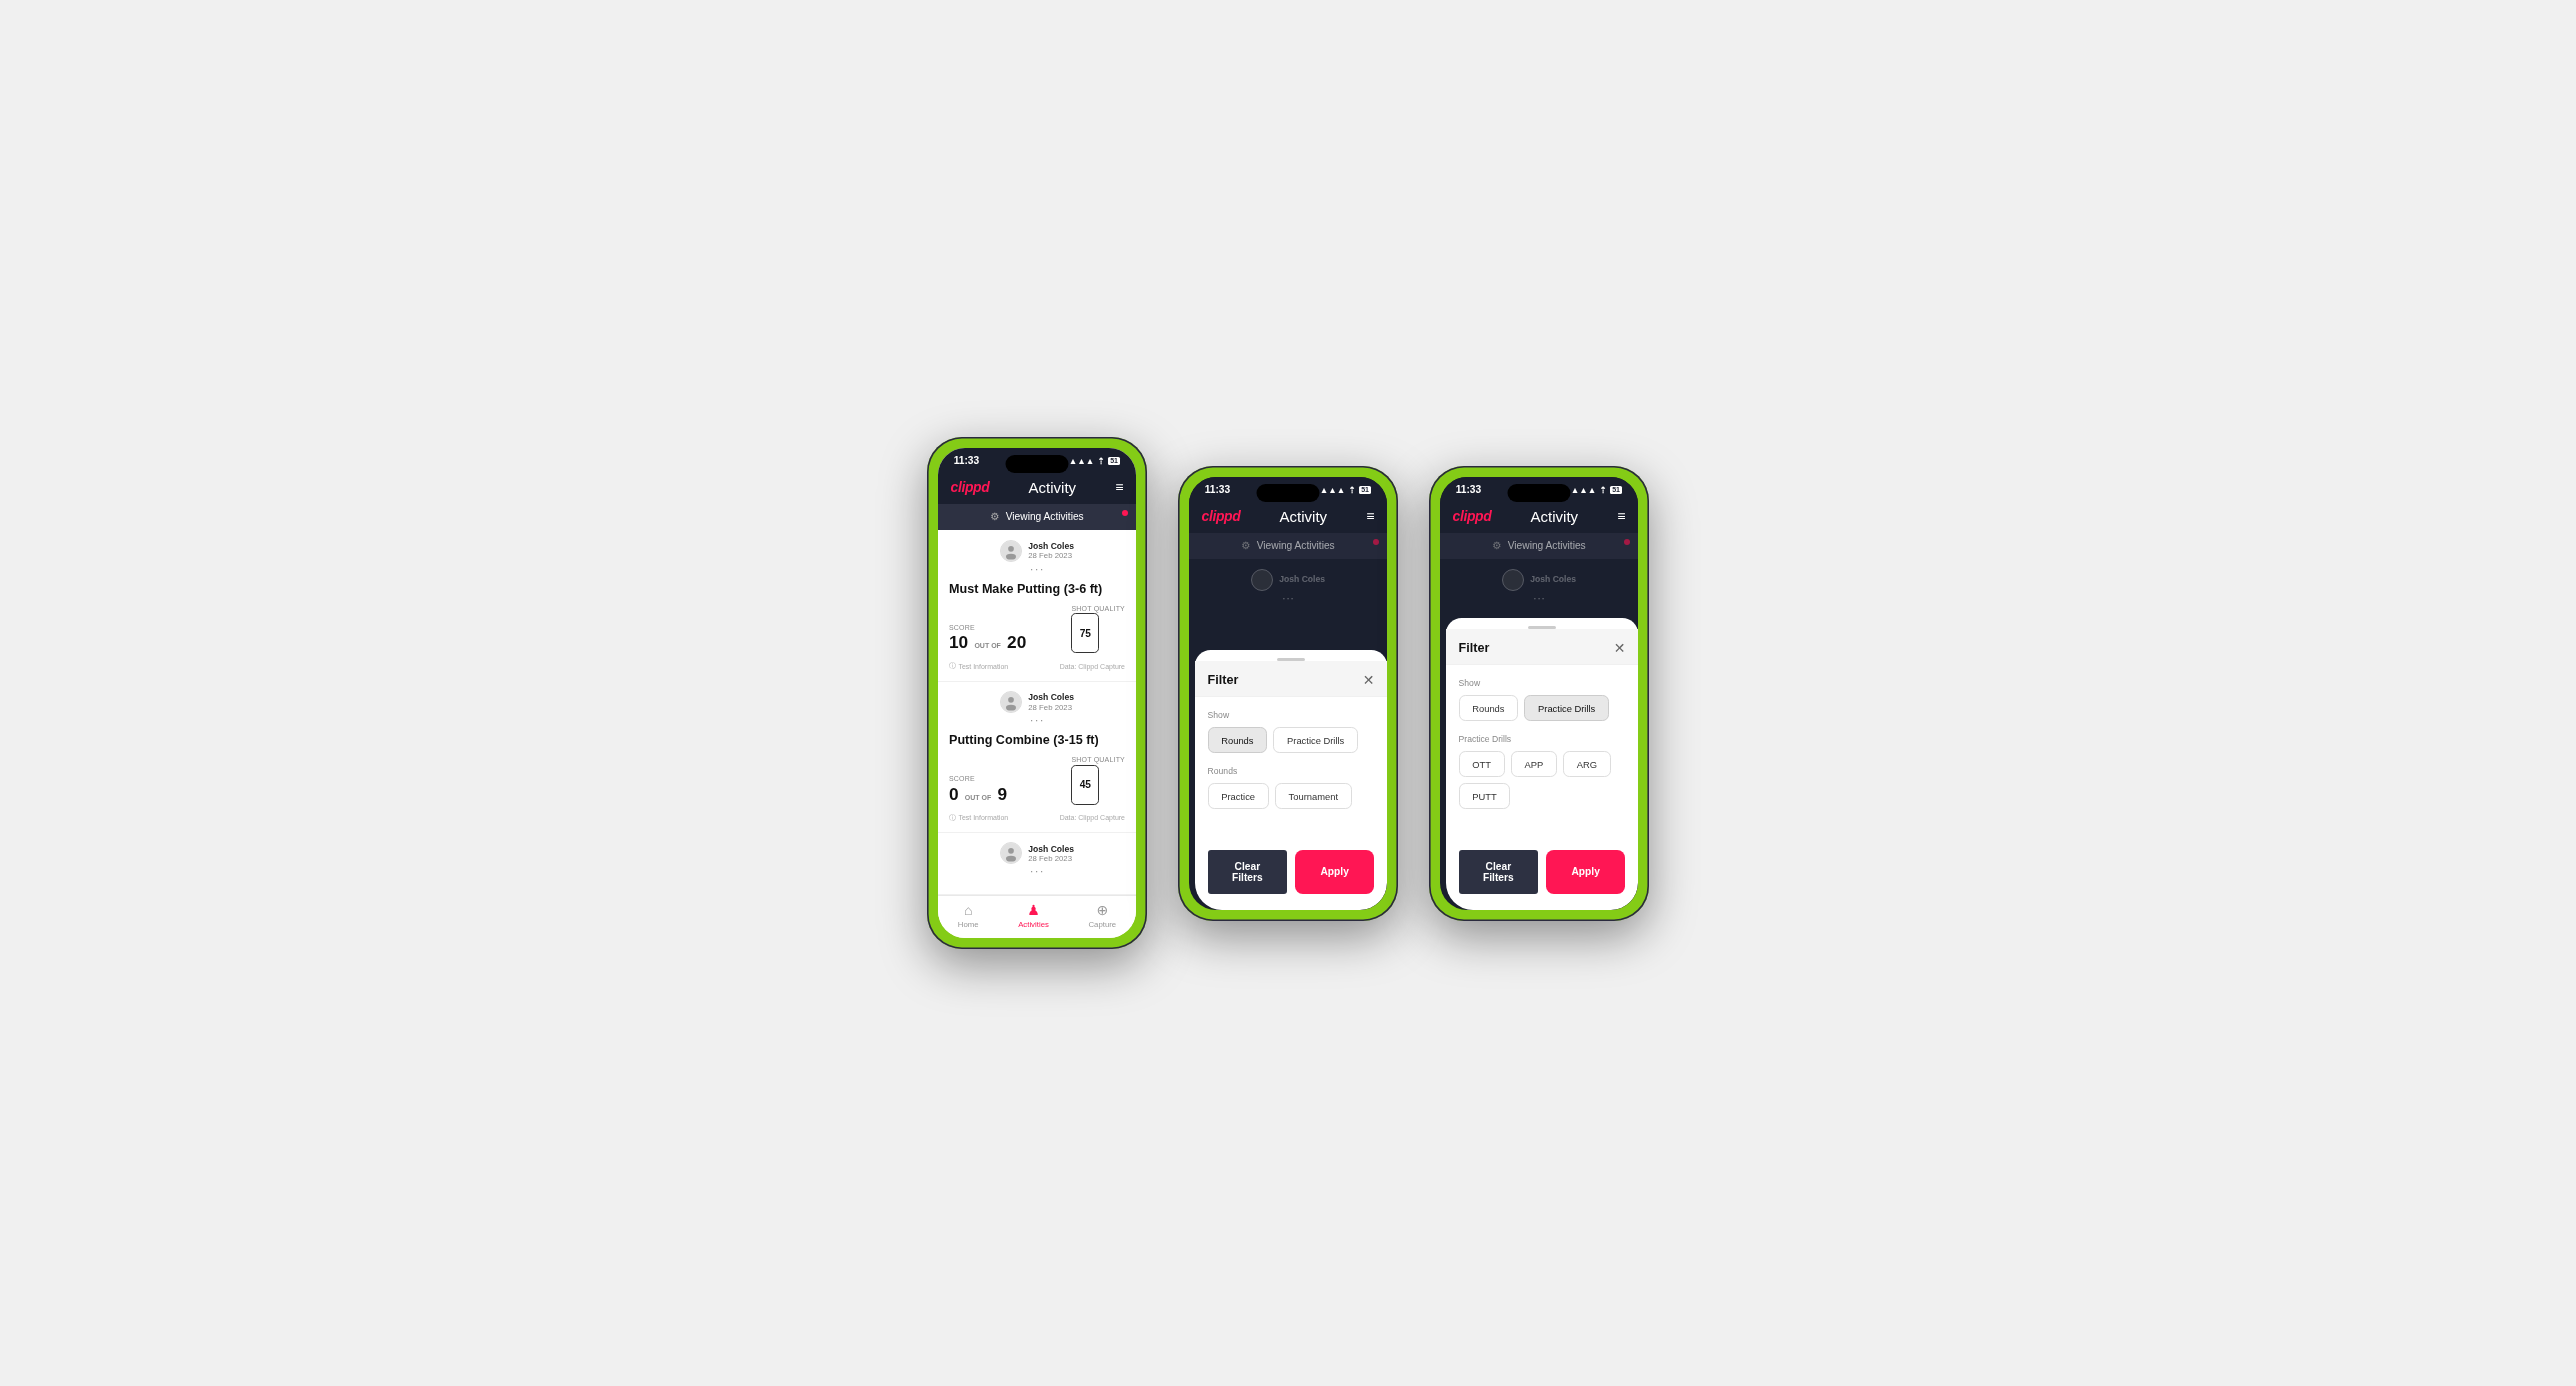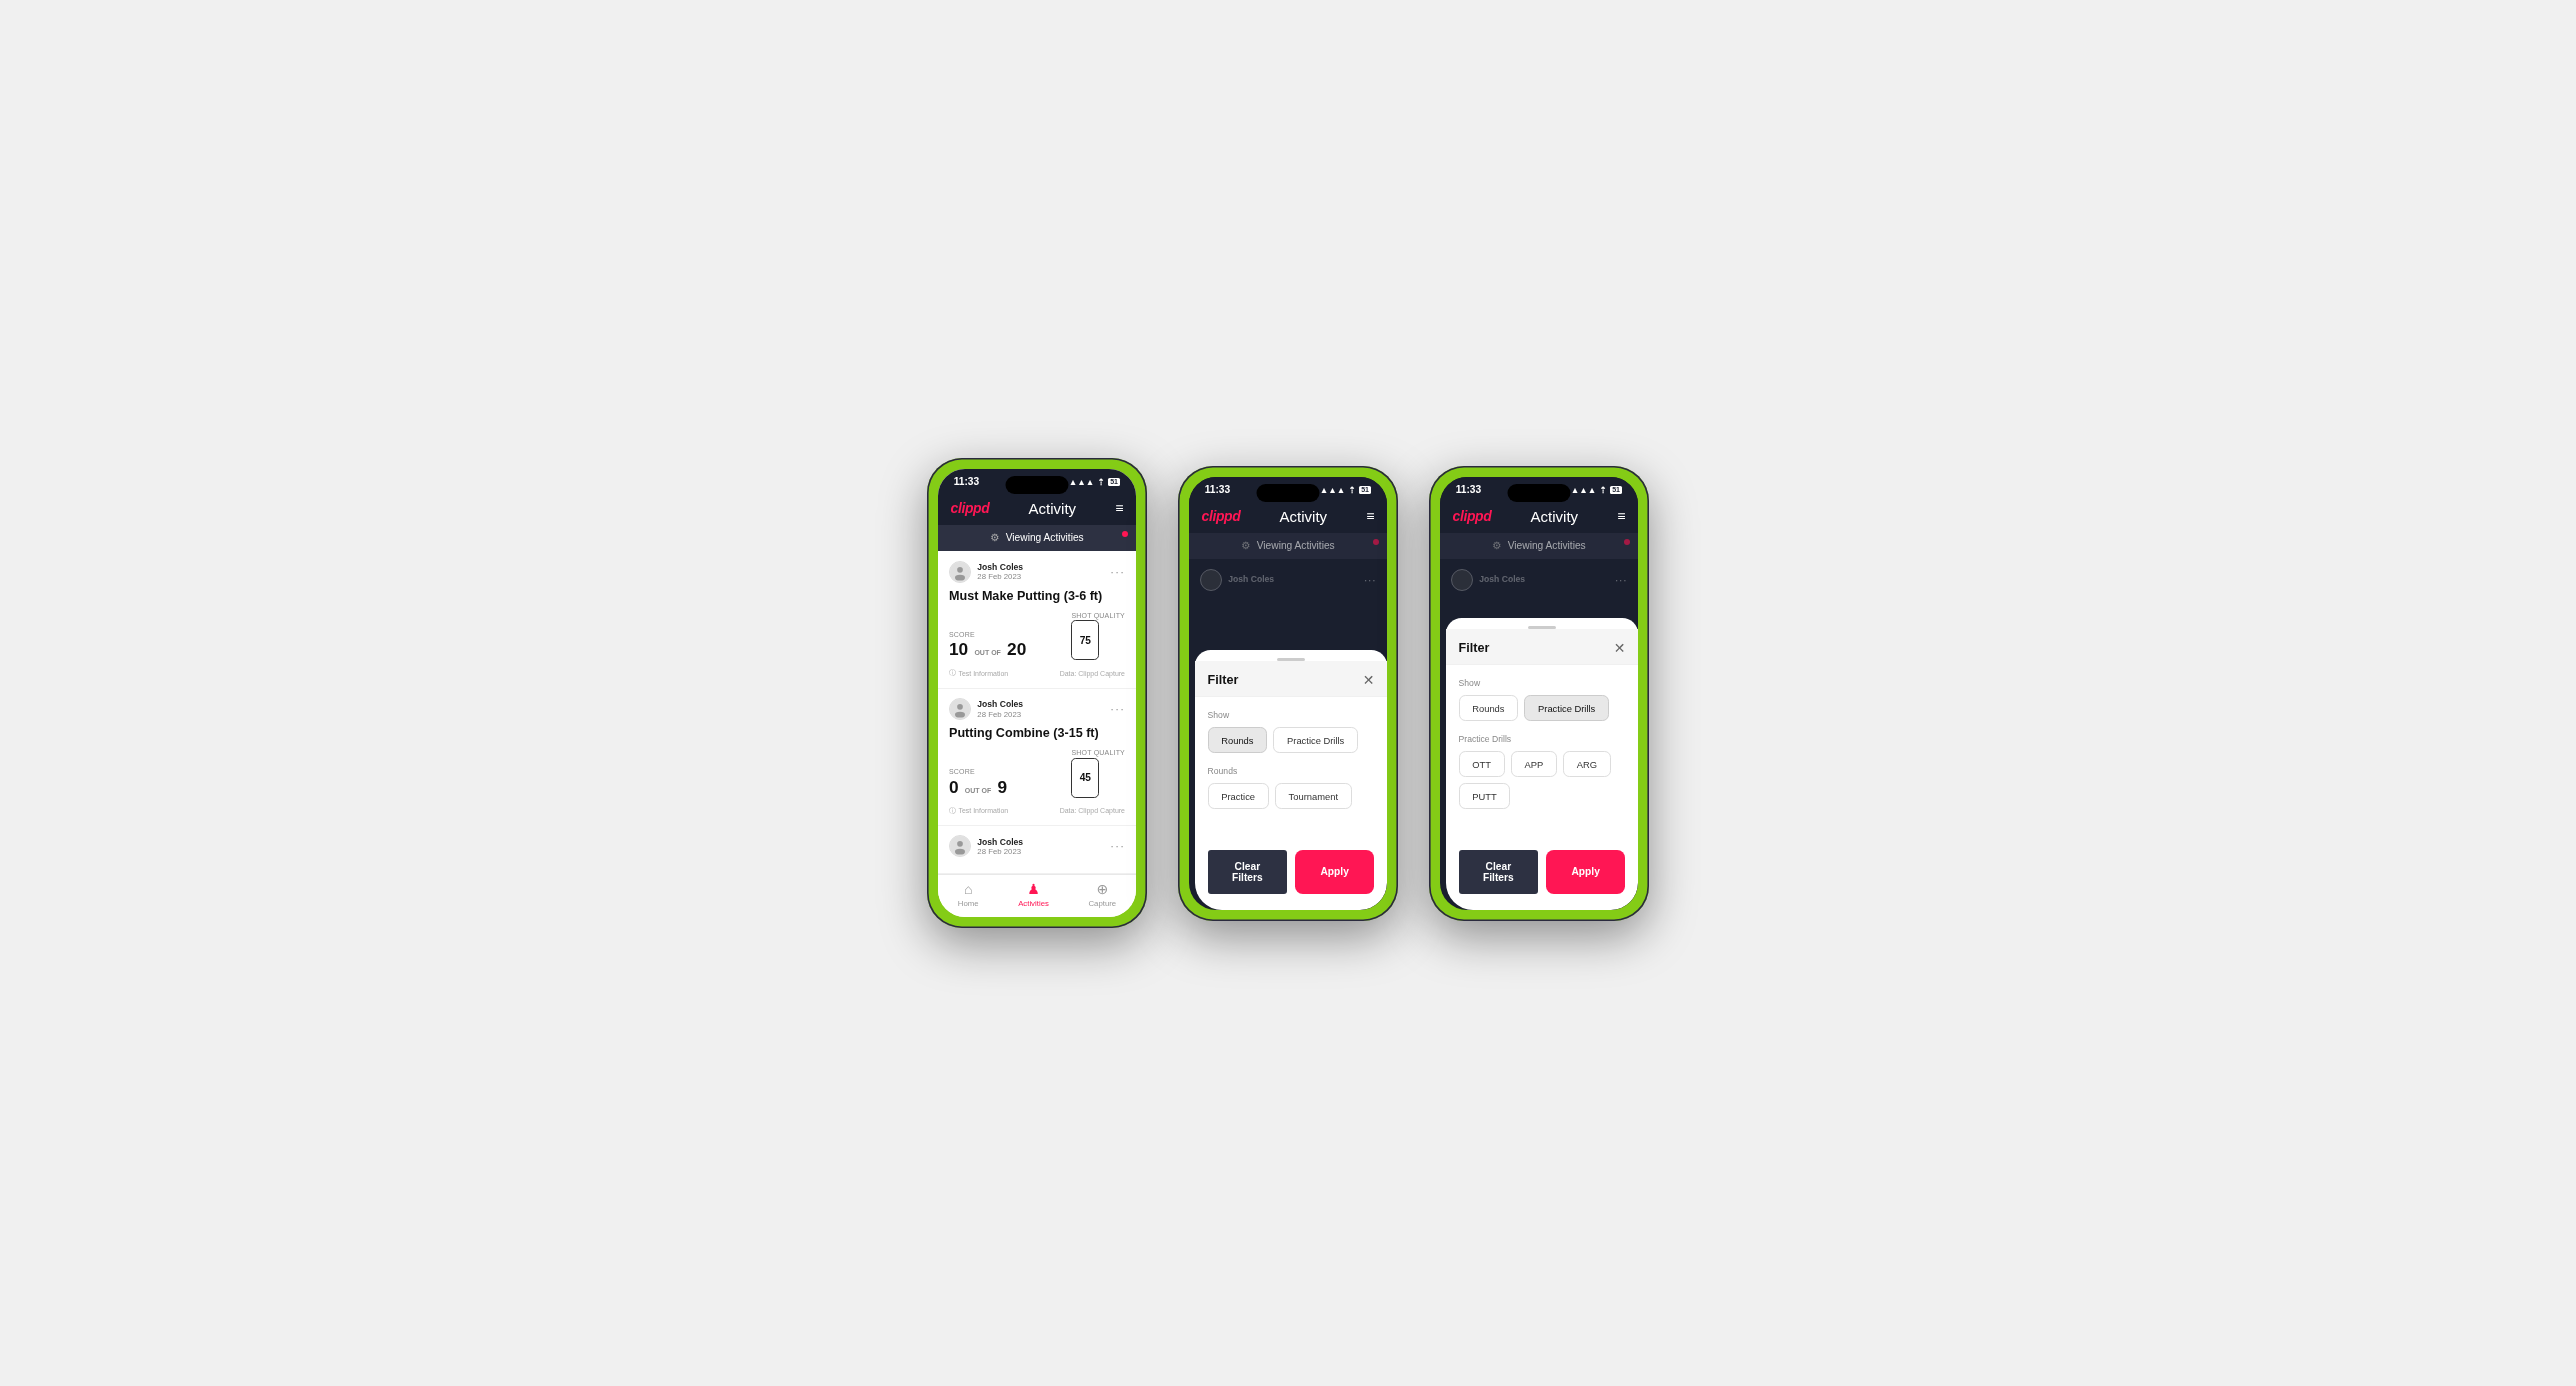--- a/index.html
+++ b/index.html
@@ -104,20 +104,21 @@
     .activity-card {
       background: #fff;
       padding: 9.4px 11px;
       border-bottom: 0.8px solid #f0f0f0;
     }
     .card-header {
       display: flex;
       justify-content: space-between;
       align-items: center;
       margin-bottom: 6.3px;
+      flex-direction: column;
     }
     .card-user {
       display: flex;
       align-items: center;
       gap: 6.3px;
     }
     .avatar {
       width: 22px;
       height: 22px;
       border-radius: 50%;

